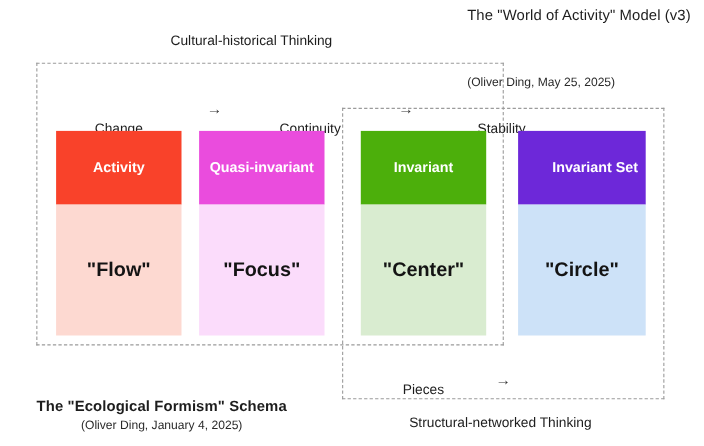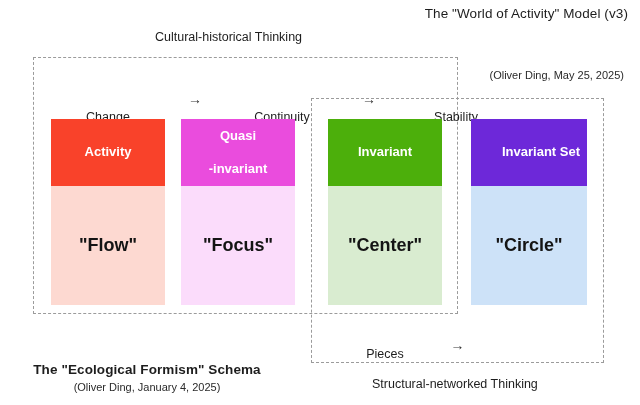--- a/index.html
+++ b/index.html
@@ -37,21 +37,21 @@
   }
   .title-sub {
     font-size: 11px;
     font-weight: 400;
     color: #2a2a2a;
     white-space: nowrap;
     margin-top: 4px;
   }
 
   #model-title { right: 12px; top: 6px; text-align: right; }
-  #model-title .title-sub { text-align: right; padding-right: 4px; margin-top: 48px; }
+  #model-title .title-sub { text-align: left; padding-right: 4px; margin-top: 48px; }
   #schema-title { left: 22px; top: 362px; text-align: center; width: 250px; }
 
   
   .thinking-label {
     position: absolute;
     font-size: 12.5px;
     color: #1d1d1d;
     white-space: nowrap;
     text-align: right;
   }
@@ -163,21 +163,21 @@
     <div class="term">Pieces</div>
     <div class="arrow">→</div>
   </div>
 
   <div class="card" id="card-variant">
     <div class="card-head" style="background-color: rgb(249, 66, 42);">Activity</div>
     <div class="card-body" style="background-color: rgb(253, 217, 209);">"Flow"</div>
   </div>
 
   <div class="card" id="card-quasi">
-    <div class="card-head" style="background-color: rgb(234, 76, 221); flex-direction: column;">
+    <div class="card-head" style="background-color: rgb(234, 76, 221);">
       <span>Quasi</span>
         <br>
       <span>-invariant</span>
     </div>
     <div class="card-body" style="background-color: rgb(251, 220, 251);">"Focus"</div>
   </div>
 
   <div class="card" id="card-invariant">
     <div class="card-head" style="background-color: rgb(76, 175, 11);">Invariant</div>
     <div class="card-body" style="background-color: rgb(217, 236, 208);">"Center"</div>

